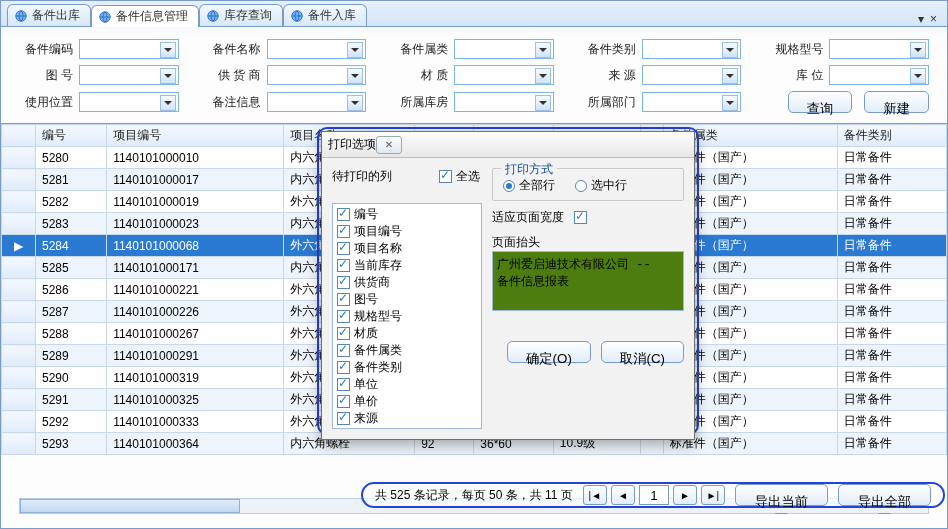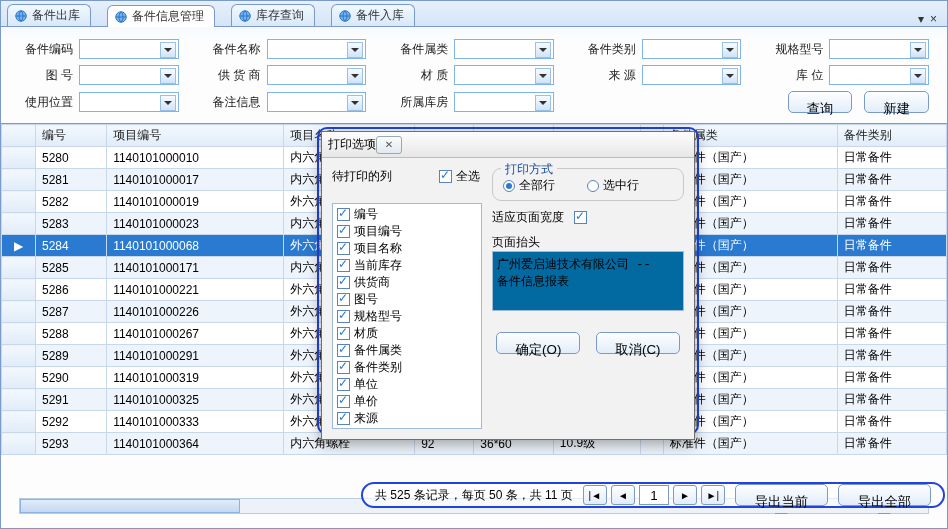--- a/index.html
+++ b/index.html
@@ -1,19 +1,19 @@
 <!DOCTYPE html>
 <html><head>
 <meta charset="utf-8">
 <style>
 *{box-sizing:border-box}
 html,body{margin:0;padding:0;font-family:"Microsoft YaHei","SimSun",Arial,sans-serif;font-size:12px;background:#fff}
 .window{width:948px;height:529px;position:relative;overflow:hidden;background:linear-gradient(to bottom,#eaf4ff 0,#fdfdfd 40px,#fdfdfd 100%);border:1px solid #7a9bc9}
 .tabs{display:flex;align-items:flex-end;height:26px;padding:0 6px;border-bottom:1px solid #7a9bc9;background:linear-gradient(to bottom,#e7f0fb,#d4e5f7)}
-.tab{display:flex;align-items:center;height:22px;padding:0 10px 0 6px;margin-right:16px;border:1px solid #7a9bc9;border-bottom:none;border-top-left-radius:6px;border-top-right-radius:6px;background:linear-gradient(to bottom,#f2f8ff,#d8e8f8);color:#333;cursor:pointer}
+.tab{display:flex;align-items:center;height:22px;padding:0 10px 0 6px;margin-right:0;border:1px solid #7a9bc9;border-bottom:none;border-top-left-radius:6px;border-top-right-radius:6px;background:linear-gradient(to bottom,#f2f8ff,#d8e8f8);color:#333;cursor:pointer}
 .tab.active{background:#fff;position:relative;top:1px;font-weight:normal}
 .tab svg{width:14px;height:14px;margin-right:4px}
 .tab-spacer{flex:1}
 .tab-controls{display:flex;align-items:center;gap:6px;color:#333;padding-right:4px}
 .filters{padding:12px 18px 10px;display:grid;grid-template-columns:repeat(5,1fr);gap:6px 28px;border-bottom:1px solid #7a9bc9}
 .field{display:flex;align-items:center;gap:6px}
 .field label{width:54px;text-align:right;color:#222}
 .combo{flex:1;height:20px;border:1px solid #7eb4ea;background:#fff;position:relative}
 .combo::after{content:"";position:absolute;right:2px;top:2px;width:14px;height:14px;background:linear-gradient(to bottom,#f7fbff,#cfe4f8);border:1px solid #9ac0e6}
 .combo::before{content:"";position:absolute;right:6px;top:8px;border:4px solid transparent;border-top-color:#333;z-index:2}
@@ -40,29 +40,29 @@
 .dlg-title{height:26px;display:flex;align-items:center;justify-content:flex-start;padding:0 6px;background:linear-gradient(to bottom,#fdfdfd,#e7e7e7);border-bottom:1px solid #bcbcbc}
 .dlg-close{width:26px;height:18px;border:1px solid #9aa;border-radius:3px;background:linear-gradient(to bottom,#fafcff,#e2e9f0);display:flex;align-items:center;justify-content:center;font-size:10px;color:#555;cursor:pointer}
 .dlg-body{display:flex;gap:10px;padding:10px}
 .col-list{width:150px}
 .col-list .hdr{display:flex;align-items:center;justify-content:space-between;margin-bottom:18px}
 .listbox{height:226px;border:1px solid #9fb9d8;background:#fff;overflow:auto;padding:2px}
 .li{display:flex;align-items:center;gap:4px;height:17px;padding:0 2px}
 .ck{width:13px;height:13px;border:1px solid #5a84b8;background:#fff;position:relative;display:inline-block}
 .ck.c::after{content:"✓";position:absolute;top:-3px;left:0;color:#2a7ad2;font-size:12px}
 .rcol{flex:1;display:flex;flex-direction:column;gap:8px}
-.groupbox{border:1px solid #c8c8c8;border-radius:9px;padding:8px 10px 6px;position:relative;background:#f2f2f2}
+.groupbox{border:1px solid #c8c8c8;border-radius:2px;padding:8px 10px 6px;position:relative;background:#f2f2f2}
 .groupbox .legend{position:absolute;top:-8px;left:8px;background:#f2f2f2;padding:0 4px;color:#1a4e9e}
-.radios{display:flex;gap:32px;align-items:flex-start}
+.radios{display:flex;gap:20px;align-items:flex-start}
 .radio{display:flex;align-items:center;gap:4px}
 .rdot{width:12px;height:12px;border:1px solid #5a84b8;border-radius:50%;background:#fff;display:inline-flex;align-items:center;justify-content:center}
 .rdot.on::after{content:"";width:6px;height:6px;border-radius:50%;background:#2a7ad2}
 .fitrow{display:flex;align-items:center;gap:10px}
-.ta{width:100%;height:60px;border:1px solid #9fb9d8;background:#0369a1;padding:4px;font-family:Liberation Mono, monospace;font-size:12px;resize:none}
-.dlg-btns{display:flex;gap:16px;justify-content:center;margin-top:10px}
+.ta{width:100%;height:60px;border:1px solid #9fb9d8;background:#4d7c0f;padding:4px;font-family:Liberation Mono, monospace;font-size:12px;resize:none}
+.dlg-btns{display:flex;gap:10px;justify-content:flex-end;margin-top:19px}
 </style>
 </head>
 <body>
 
 <div class="window">
 
   <div class="tabs">
     <div class="tab">
       <svg viewBox="0 0 16 16">
           <circle cx="8" cy="8" r="6" fill="#6fb3ff" stroke="#2b6cb0"></circle>
@@ -144,20 +144,24 @@
     <div class="field">
         <label>使用位置</label>
         <div class="combo"></div>
       </div>
     <div class="field">
         <label>备注信息</label>
         <div class="combo"></div>
       </div>
     <div class="field">
         <label>所属库房</label>
+        <div class="combo"></div>
+      </div>
+    <div class="field">
+        <label>所属部门</label>
         <div class="combo"></div>
       </div>
     <div class="btns">
       <button class="btn">查询</button>
       <button class="btn">新建</button>
     </div>
   </div>
 
   <div class="grid-wrap">
     <table class="grid">

